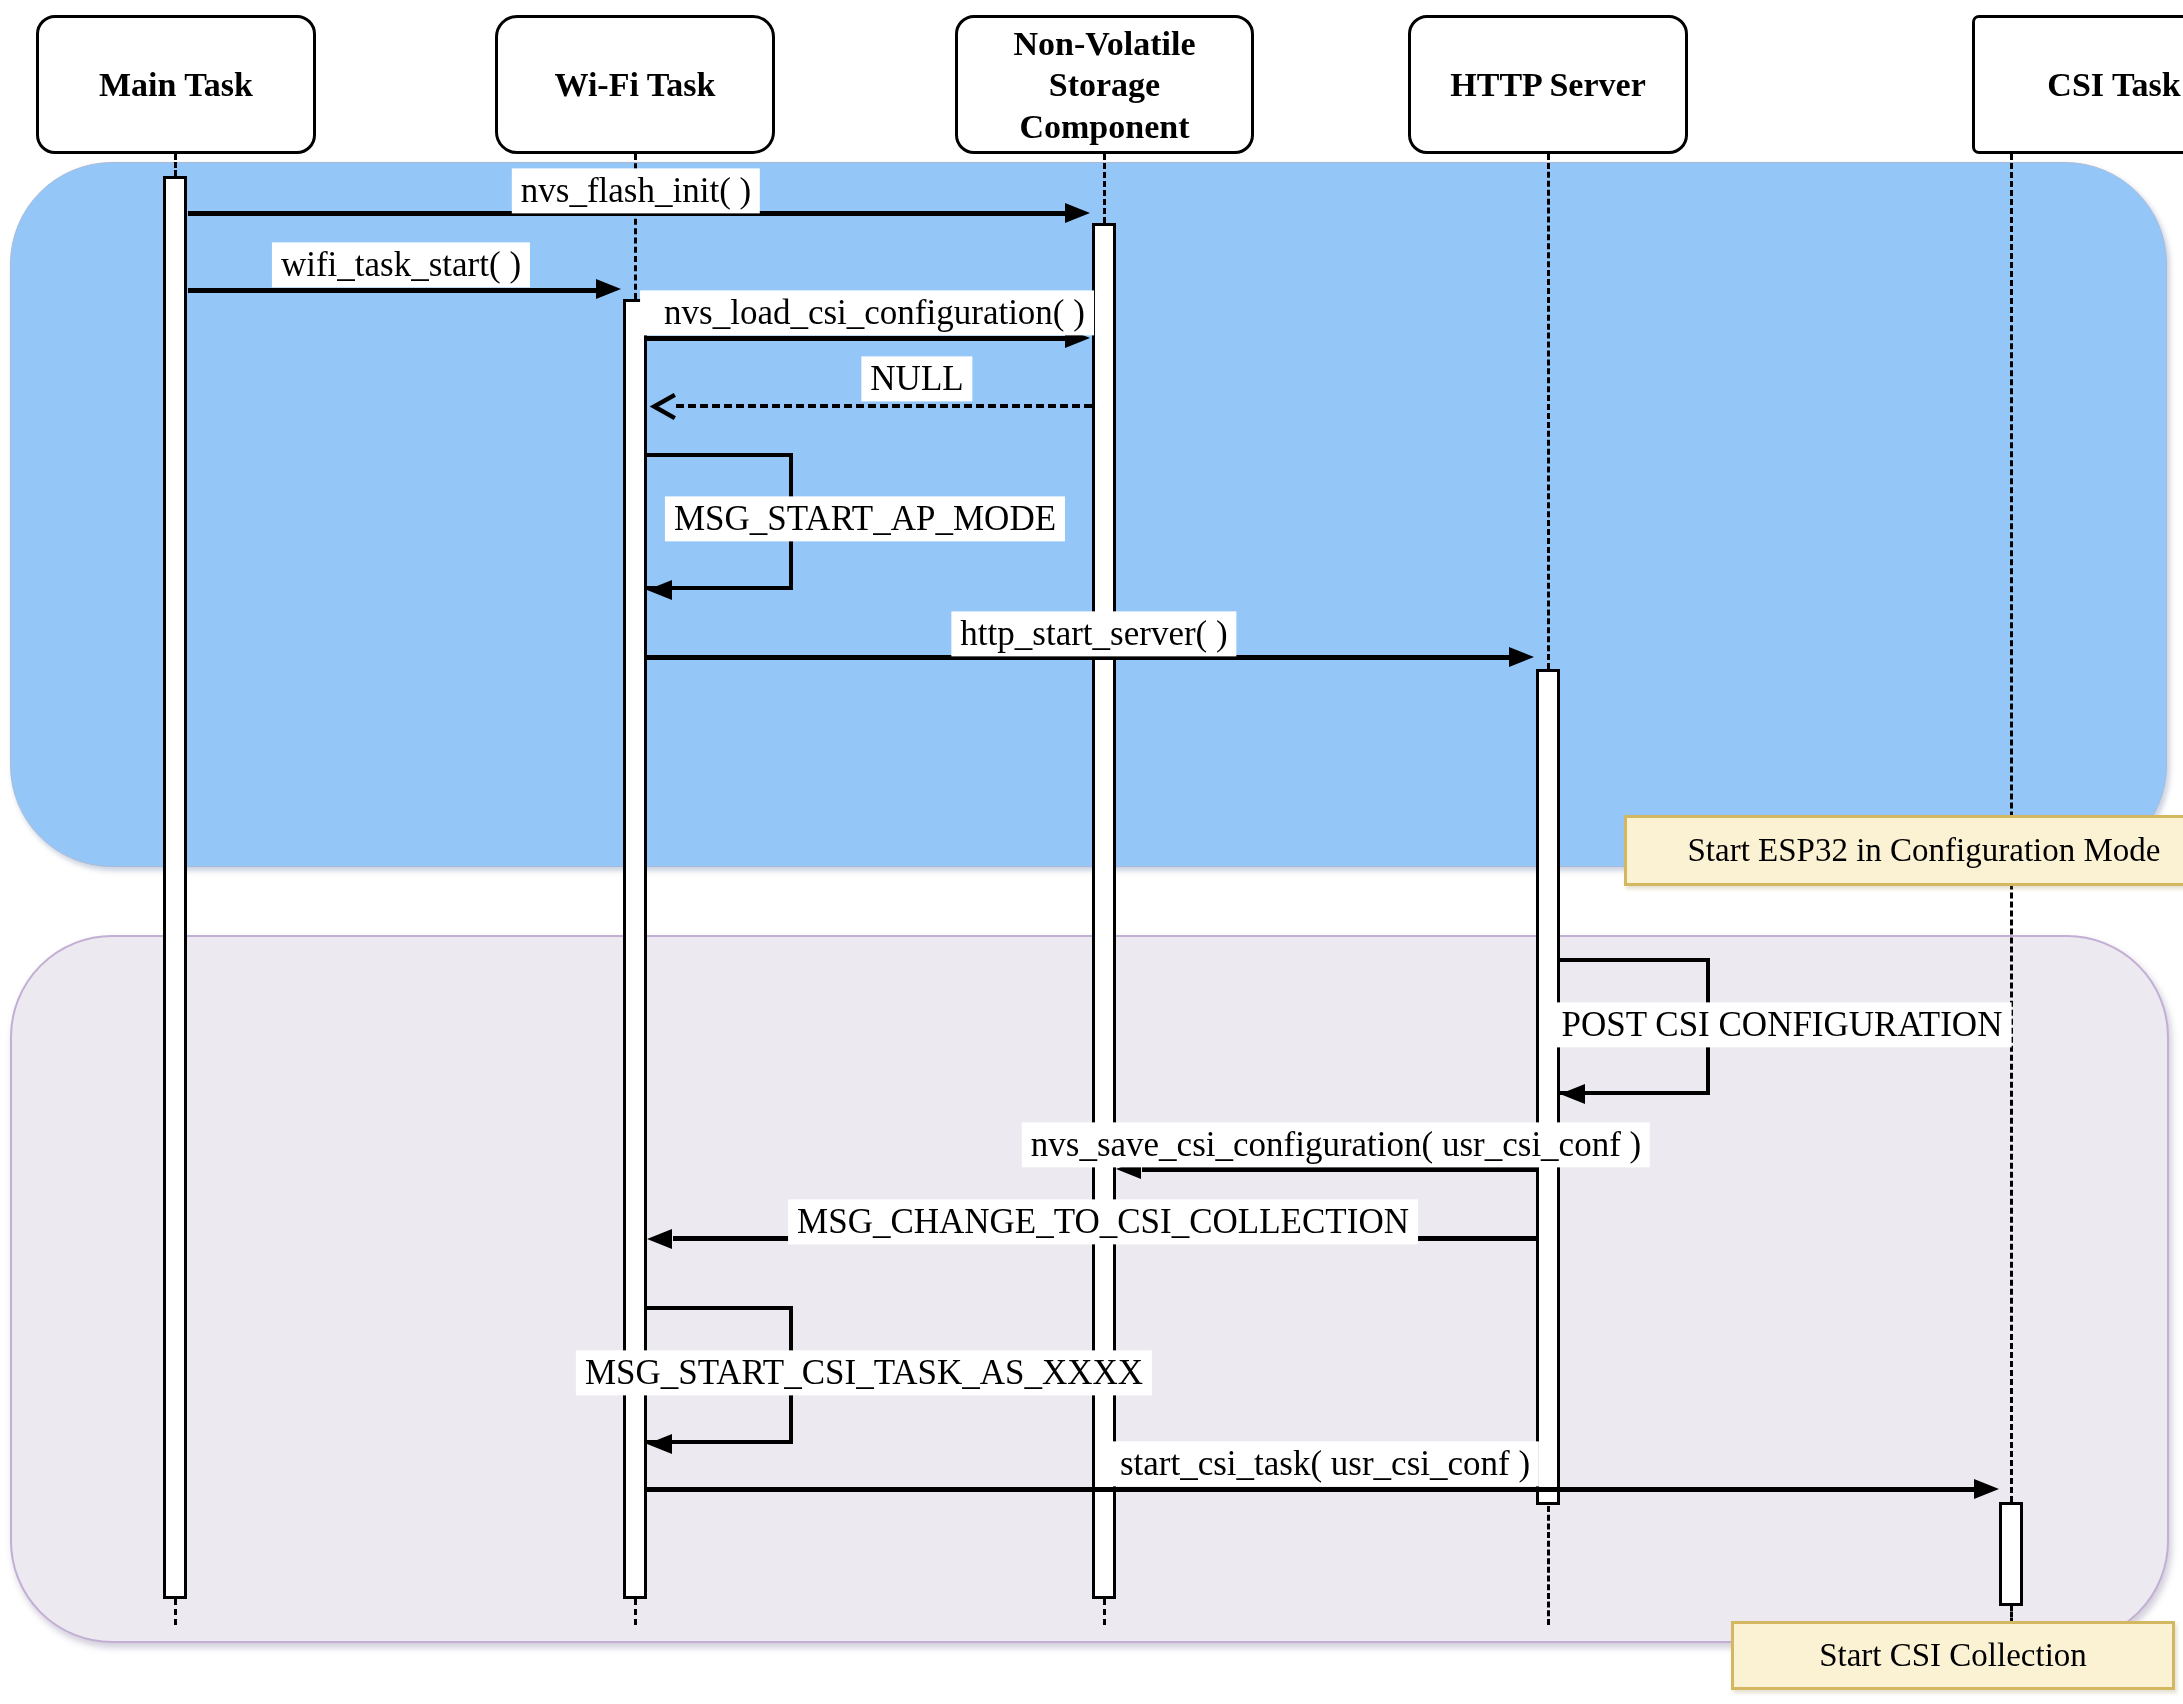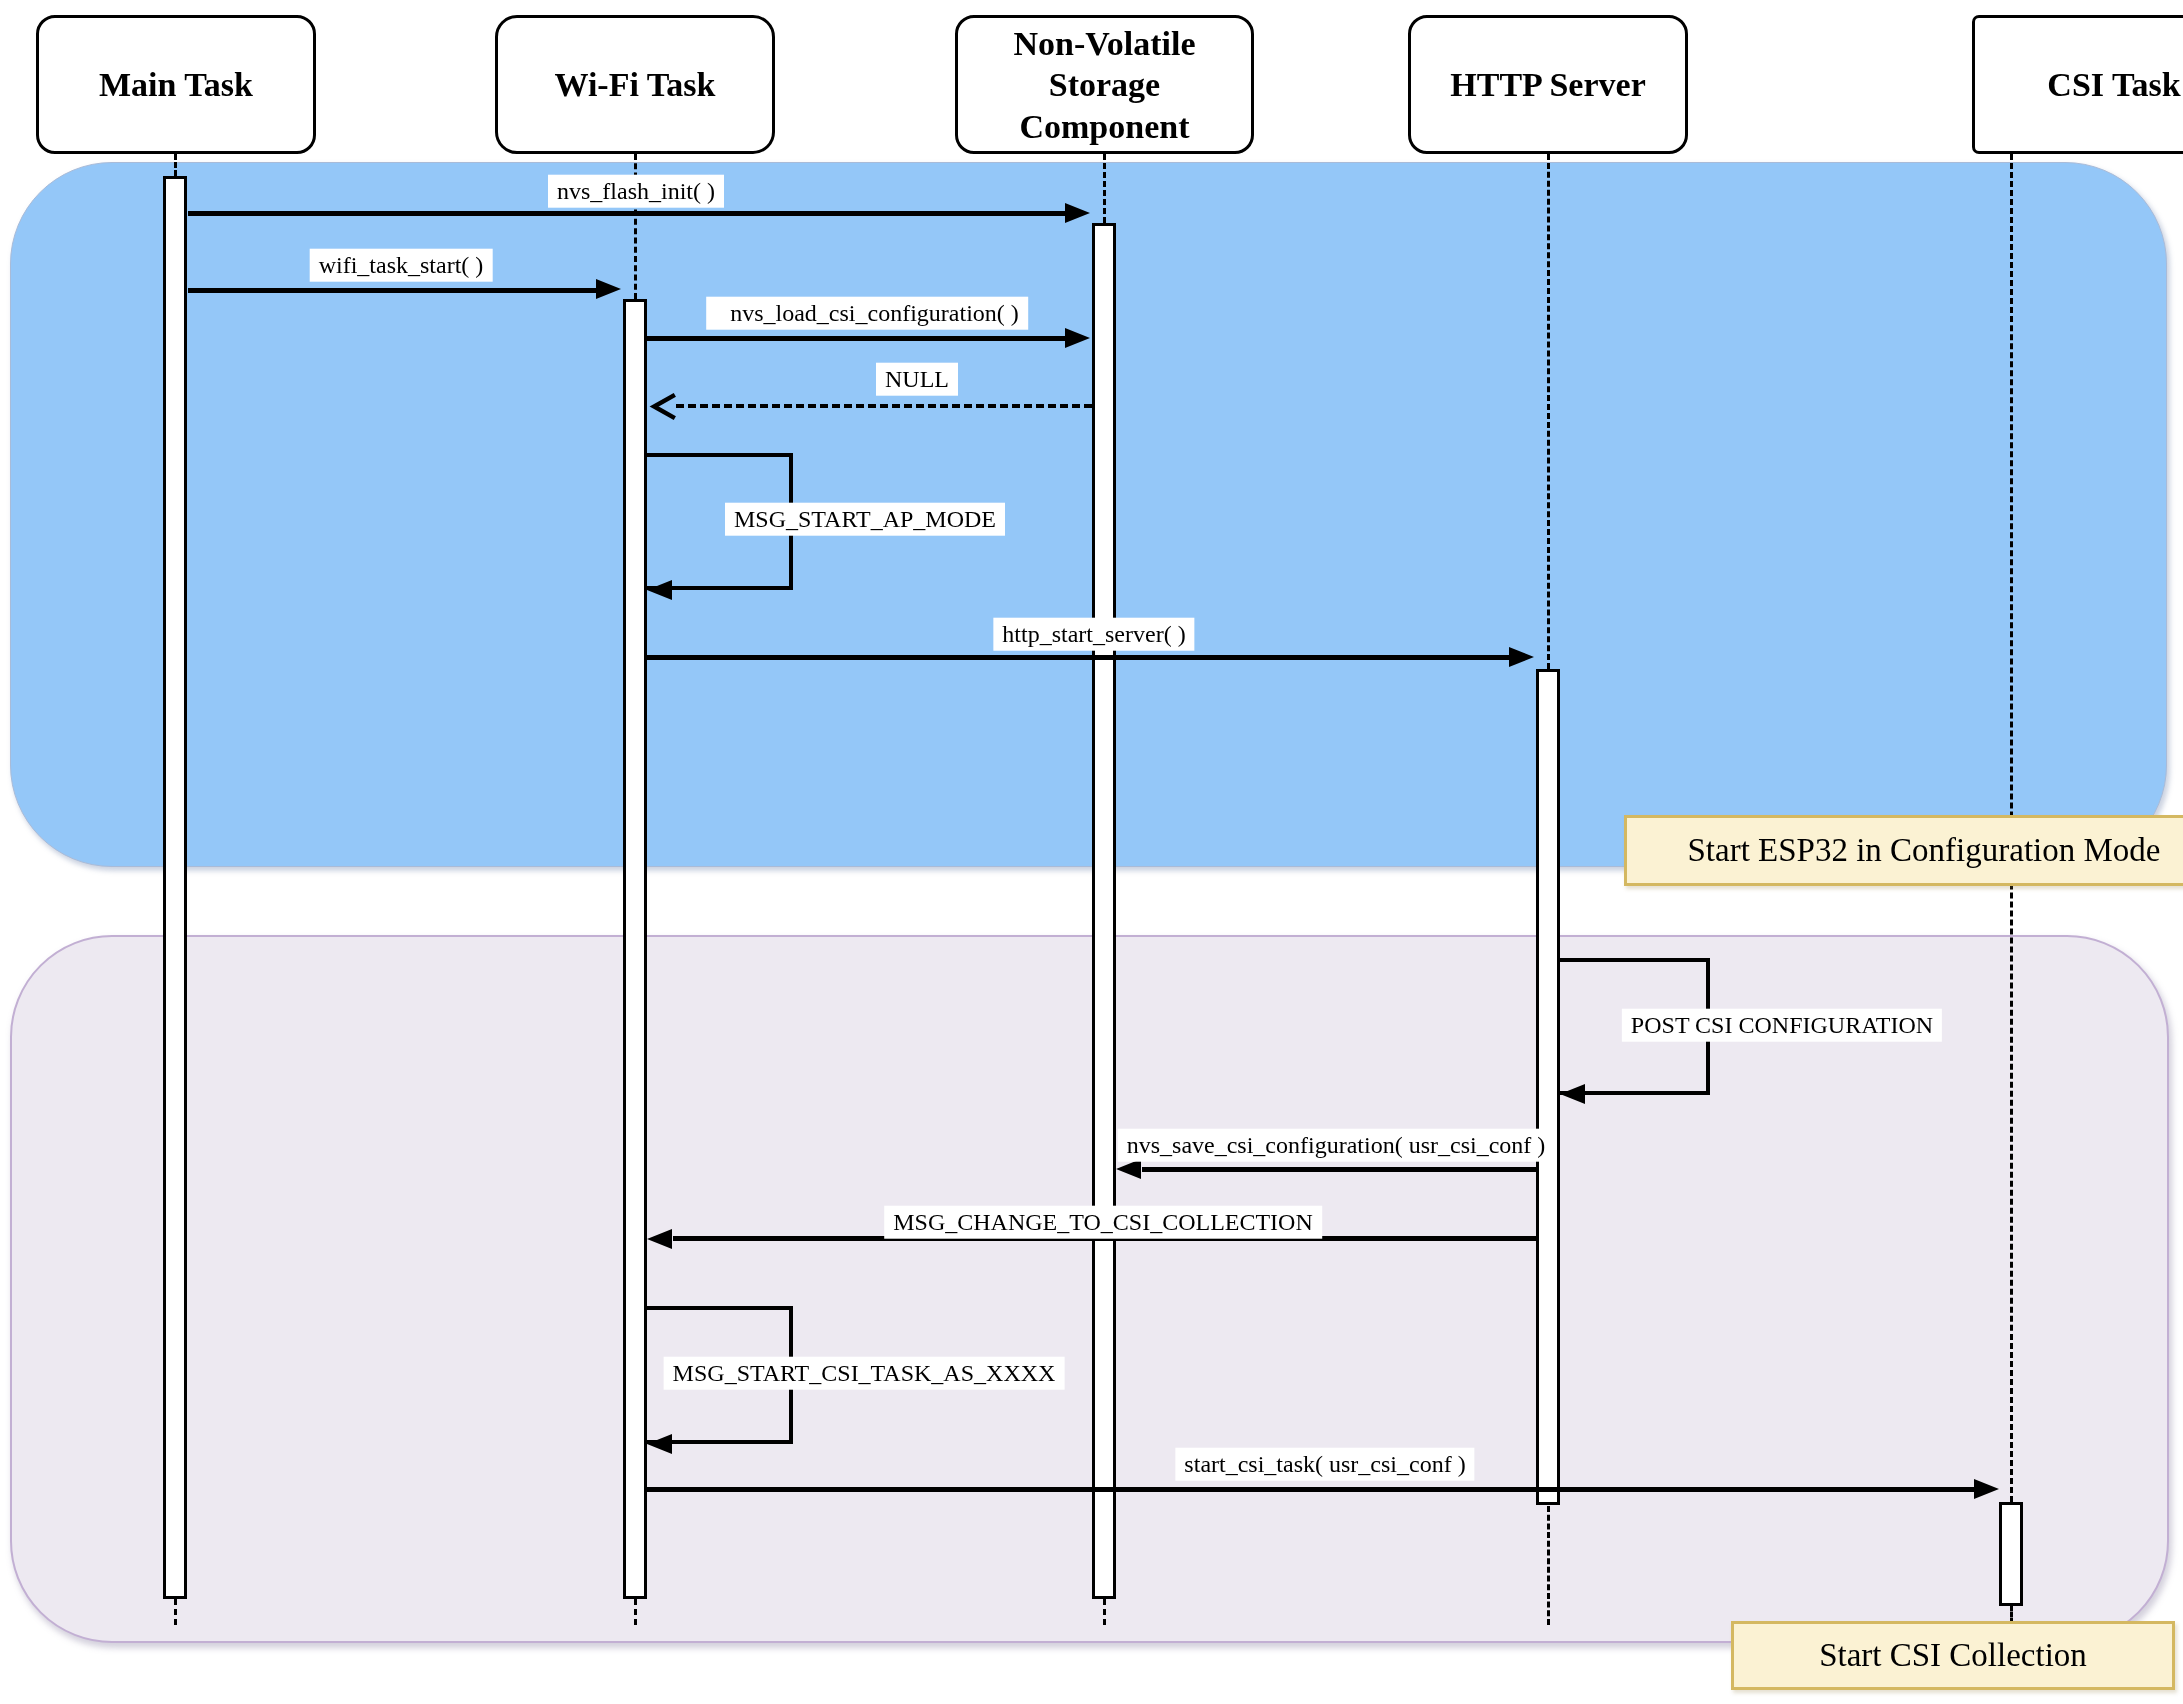--- a/index.html
+++ b/index.html
@@ -40,21 +40,21 @@
   .mline.dash{height:0;background:none;border-top:4.5px dashed #000;}
   .ah-r{position:absolute;width:0;height:0;border-left:25.5px solid #000;
         border-top:10.2px solid transparent;border-bottom:10.2px solid transparent;z-index:4;}
   .ah-l{position:absolute;width:0;height:0;border-right:25.5px solid #000;
         border-top:10.2px solid transparent;border-bottom:10.2px solid transparent;z-index:4;}
   .loop{position:absolute;border:4.5px solid #000;border-left:none;box-sizing:border-box;z-index:4;background:transparent;}
   .openhead{position:absolute;z-index:4;}
   
   .mlabel{
     position:absolute;transform:translate(-50%,-50%);background:#ffffff;
-    padding:2.5px 9px;font-size:24px;white-space:nowrap;z-index:5;line-height:1.15;
+    padding:2.5px 9px;font-size:35px;white-space:nowrap;z-index:5;line-height:1.15;
   }
   
   .phase-label{
     position:absolute;background:#FBF2D3;border:3.2px solid #D4B861;
     display:flex;align-items:center;justify-content:center;font-size:33px;
     box-sizing:border-box;z-index:6;box-shadow:1.9px 2.5px 3.8px rgba(150,130,70,.25);
   }
 </style>
 </head>
 <body>

